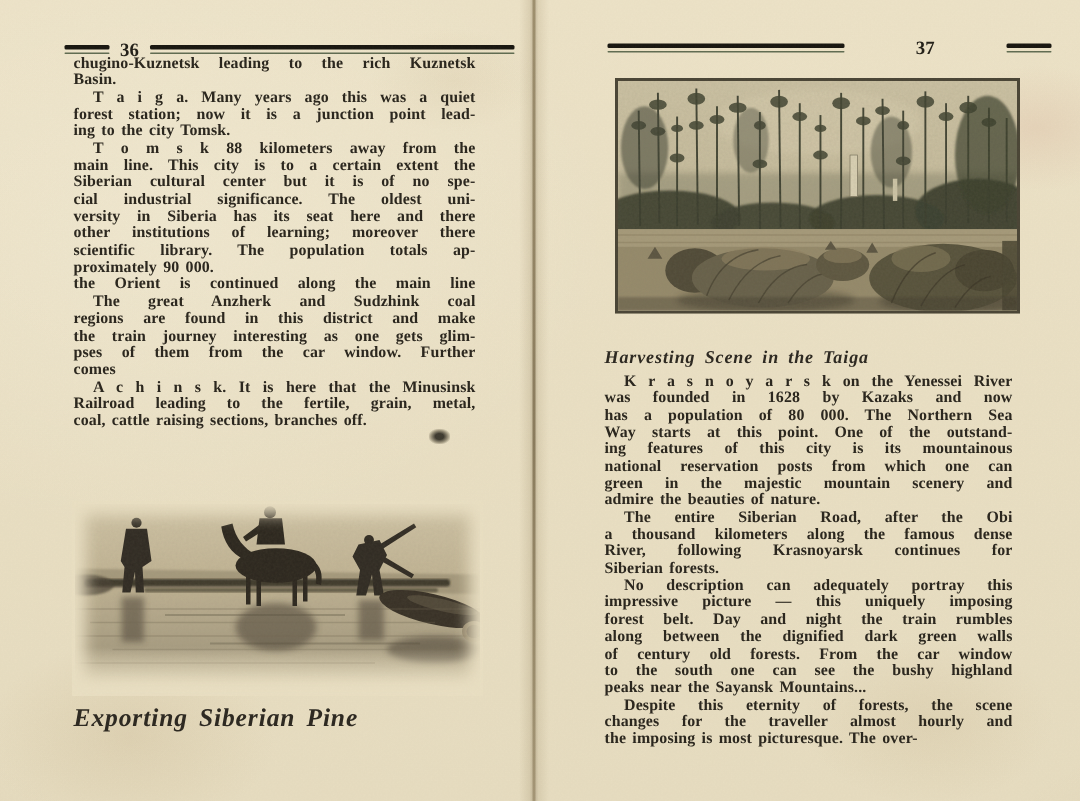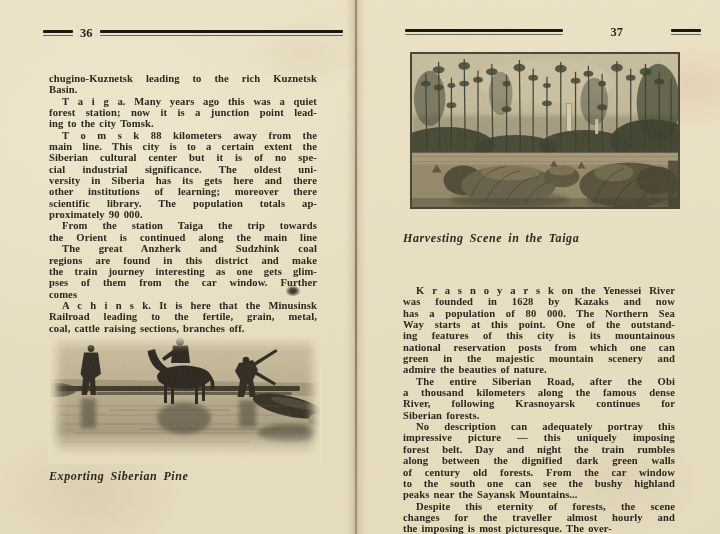--- a/index.html
+++ b/index.html
@@ -26,34 +26,34 @@
   .phead-r{left:405px;top:16px;width:296px;gap:48px;}
   .rule{display:block;}
   .rule .bar{display:block;height:2.6px;background:#17150f;border-radius:1px;}
   .rule .thin{display:block;height:1.3px;margin-top:1.7px;background:#5f6b51;border-radius:1px;}
   .rule.short{width:30px;}
   .rule.long{flex:1;}
   .pnum{font-weight:bold;font-size:12.5px;color:#211e17;line-height:1;}
 
   
   .body{position:absolute;font-weight:bold;font-size:10.6px;line-height:11.35px;
-    color:#29251d;letter-spacing:.1px;word-spacing:1.4px;margin-top:36px;}
+    color:#29251d;letter-spacing:.1px;word-spacing:1.4px;}
   .body-l{left:49px;top:37px;width:268px;}
   .body-r{left:403px;top:249px;width:272px;}
   .tline{text-align:justify;text-align-last:justify;height:11.35px;}
   .tline.nj{text-align-last:left;}
   .tline.ind{text-indent:13px;}
 
   .smudge{position:absolute;left:286px;top:286px;width:14px;height:10px;
     background:radial-gradient(ellipse at center, rgba(32,29,22,.85) 28%, rgba(70,62,44,.45) 58%, rgba(0,0,0,0) 78%);}
 
   
   .cap{position:absolute;font-style:italic;font-weight:bold;color:#2b2720;
     text-align:left;letter-spacing:.6px;word-spacing:2.5px;}
-  .cap-l{left:49px;top:469px;width:268px;font-size:12px;}
+  .cap-l{left:49px;top:469px;width:268px;font-size:17px;}
   .cap-r{left:403px;top:231px;width:272px;font-size:12px;}
 
   
   .photo-left{position:absolute;left:50px;top:336px;width:270px;height:126px;}
   .photo-left::after{content:"";position:absolute;inset:-2px;pointer-events:none;
     box-shadow:inset 0 0 10px 9px #e9dfc3;}
   .photo-right{position:absolute;left:410px;top:52px;width:270px;height:157px;
     border:2px solid rgba(45,41,31,.82);box-sizing:border-box;background:#c6bb9d;}
   .photo-right svg{display:block;}
 
@@ -82,25 +82,24 @@
     <div class="body body-l">
         <div class="tline">chugino-Kuznetsk leading to the rich Kuznetsk</div>
         <div class="tline nj">Basin.</div>
         <div class="tline ind">T a i g a. Many years ago this was a quiet</div>
         <div class="tline">forest station; now it is a junction point lead-</div>
         <div class="tline nj">ing to the city Tomsk.</div>
         <div class="tline ind">T o m s k 88 kilometers away from the</div>
         <div class="tline">main line. This city is to a certain extent the</div>
         <div class="tline">Siberian cultural center but it is of no spe-</div>
         <div class="tline">cial industrial significance. The oldest uni-</div>
-        <div class="tline">versity in Siberia has its gets here and there</div>
+        <div class="tline">versity in Siberia has its seat here and there</div>
         <div class="tline">other institutions of learning; moreover there</div>
         <div class="tline">scientific library. The population totals ap-</div>
         <div class="tline nj">proximately 90 000.</div>
-        <div class="tline ind">From the station Taiga the trip towards</div>
         <div class="tline">the Orient is continued along the main line</div>
         <div class="tline ind">The great Anzherk and Sudzhink coal</div>
         <div class="tline">regions are found in this district and make</div>
         <div class="tline">the train journey interesting as one gets glim-</div>
         <div class="tline">pses of them from the car window. Further</div>
         <div class="tline nj">comes</div>
         <div class="tline ind">A c h i n s k. It is here that the Minusinsk</div>
         <div class="tline">Railroad leading to the fertile, grain, metal,</div>
         <div class="tline nj">coal, cattle raising sections, branches off.</div>
       </div>

